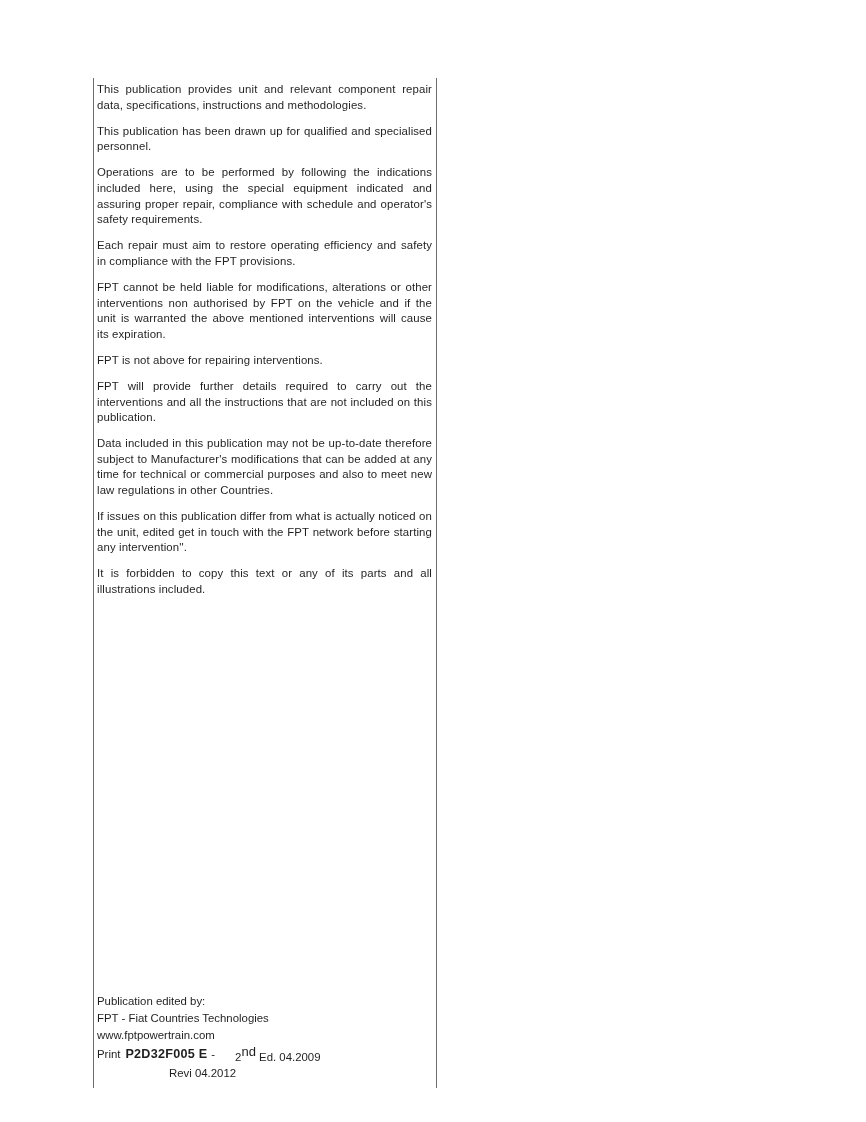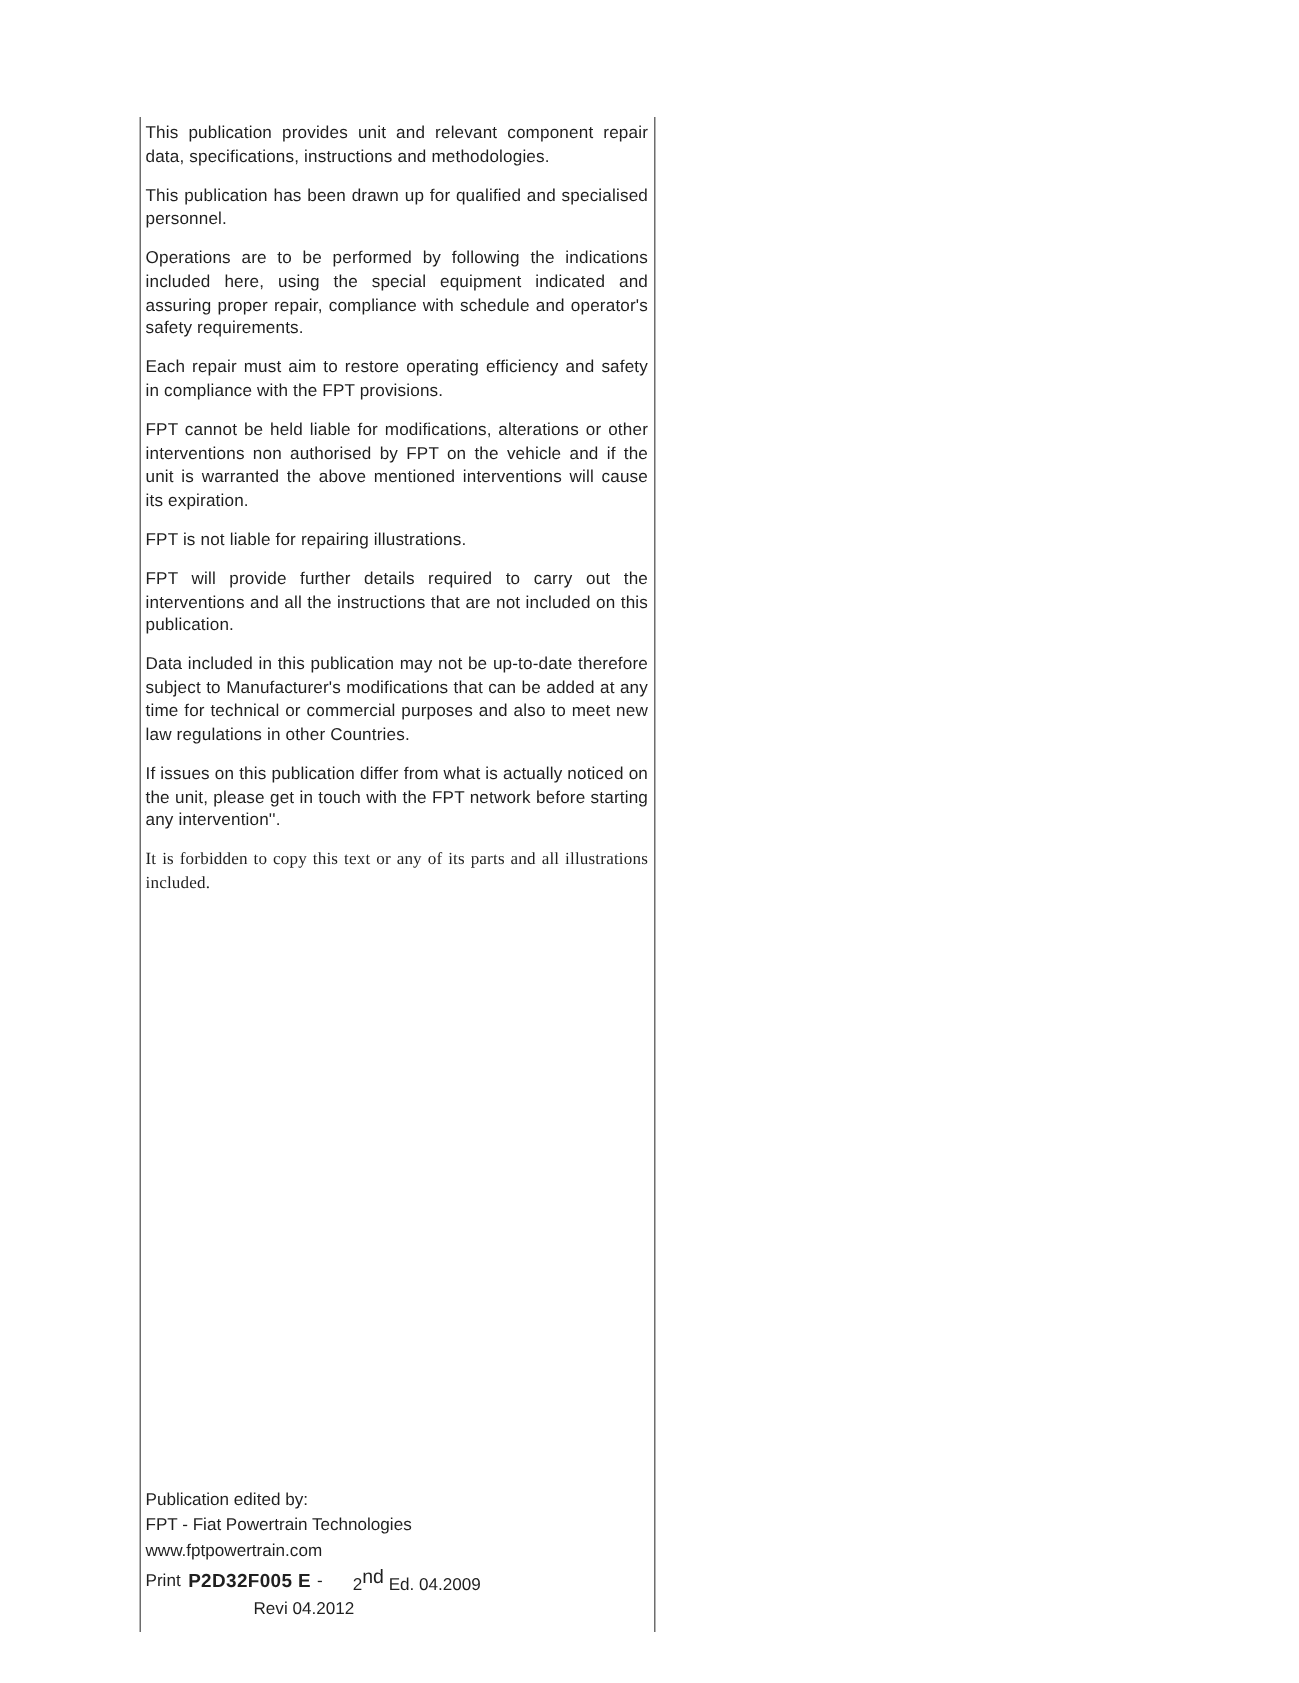--- a/index.html
+++ b/index.html
@@ -51,21 +51,20 @@
     font-size: 11.4px;
     line-height: 15.6px;
     text-align: justify;
     margin: 0 0 10.5px 0;
     color: #1f1f1f;
     letter-spacing: 0.01em;
     -webkit-font-smoothing: antialiased;
   }
   .para:last-child {
     margin-bottom: 0;
-    font-family: Liberation Serif, serif;
   }
 
   
   .imprint {
     position: absolute;
     left: 3px;
     bottom: 6px;
     width: 338px;
     font-size: 11.4px;
     line-height: 16.8px;
@@ -114,30 +113,30 @@
 <div class="page">
 
   <div class="text-column">
 
     <div class="body-text">
       <p class="para">This publication provides unit and relevant component repair data, specifications, instructions and methodologies.</p>
       <p class="para">This publication has been drawn up for qualified and specialised personnel.</p>
       <p class="para">Operations are to be performed by following the indications included here, using the special equipment indicated and assuring proper repair, compliance with schedule and operator's safety requirements.</p>
       <p class="para">Each repair must aim to restore operating efficiency and safety in compliance with the FPT provisions.</p>
       <p class="para">FPT cannot be held liable for modifications, alterations or other interventions non authorised by FPT on the vehicle and if the unit is warranted the above mentioned interventions will cause its expiration.</p>
-      <p class="para">FPT is not liable for repairing illustrations.</p>
+      <p class="para">FPT is not above for repairing interventions.</p>
       <p class="para">FPT will provide further details required to carry out the interventions and all the instructions that are not included on this publication.</p>
       <p class="para">Data included in this publication may not be up-to-date therefore subject to Manufacturer's modifications that can be added at any time for technical or commercial purposes and also to meet new law regulations in other Countries.</p>
-      <p class="para">If issues on this publication differ from what is actually noticed on the unit, please get in touch with the FPT network before starting any intervention''.</p>
+      <p class="para">If issues on this publication differ from what is actually noticed on the unit, edited get in touch with the FPT network before starting any intervention''.</p>
       <p class="para">It is forbidden to copy this text or any of its parts and all illustrations included.</p>
     </div>
 
     <div class="imprint">
       <div class="imprint-line">Publication edited by:</div>
-      <div class="imprint-line">FPT - Fiat Powertrain Technologies</div>
+      <div class="imprint-line">FPT - Fiat Countries Technologies</div>
       <div class="imprint-line">www.fptpowertrain.com</div>
       <div class="print-line">
         <span class="print-label">Print</span>
         <span class="print-code">P2D32F005 E</span>
         <span class="print-dash">-</span>
         <span class="edition"><span>2</span><sup>nd</sup> <span>Ed. 04.2009</span></span>
       </div>
       <span class="revision">Revi 04.2012</span>
     </div>
 

